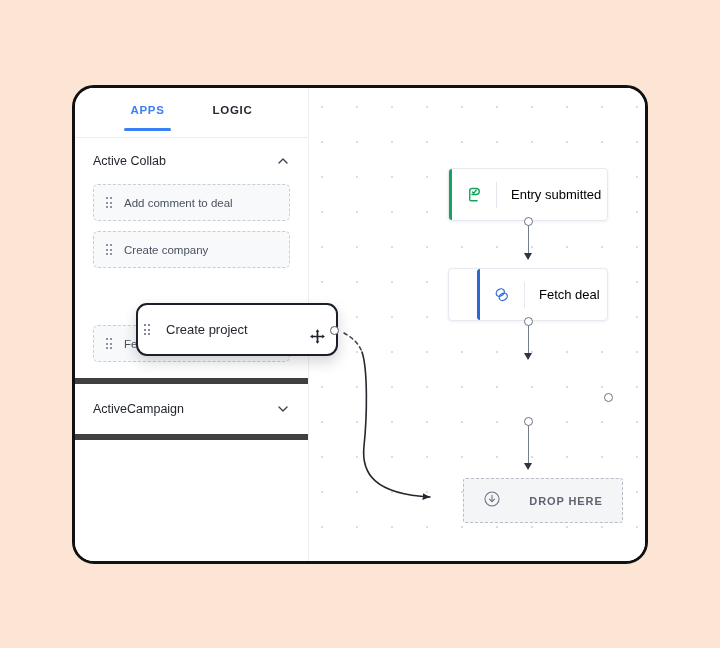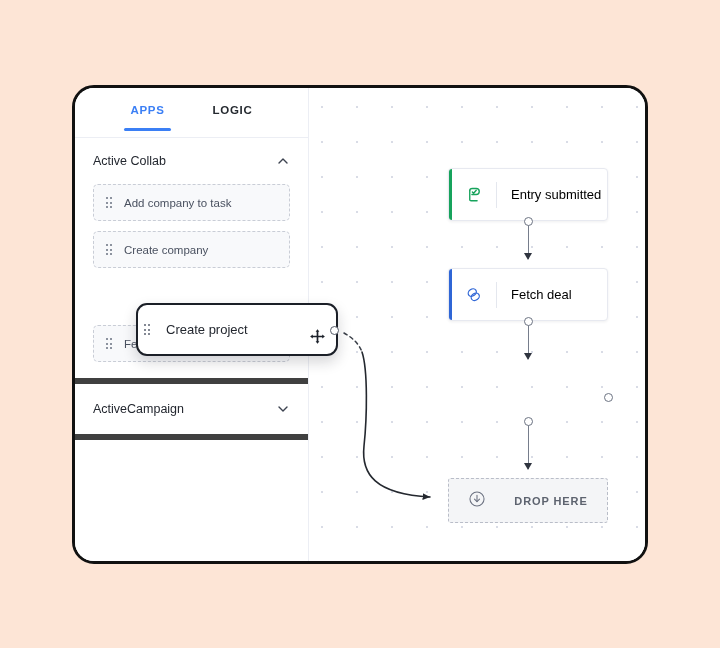--- a/index.html
+++ b/index.html
@@ -338,21 +338,21 @@
 
         <div class="action-item">
           <span class="handle">
             <i></i>
               <i></i>
               <i></i>
               <i></i>
               <i></i>
               <i></i>
           </span>
-          <span class="action-label">Add company to task</span>
+          <span class="action-label">Add comment to deal</span>
         </div>
 
         <div class="action-item">
           <span class="handle">
             <i></i>
               <i></i>
               <i></i>
               <i></i>
               <i></i>
               <i></i>
@@ -401,41 +401,41 @@
         <path d="M5.5 6.5 Q5.5 4 8.5 4 L13 4 Q16.5 4 16.5 7.5 Q16.5 11 13 11 L8 11" fill="none" stroke="#17a35c" stroke-width="1.6" stroke-linecap="round"></path>
         <path d="M8.5 8 L10 9.5 L13 6" fill="none" stroke="#17a35c" stroke-width="1.6" stroke-linecap="round" stroke-linejoin="round"></path>
       </svg>
     </span>
     <span class="vdiv"></span>
     <span class="node-title">Entry submitted</span>
   </div>
   <div class="port" style="left:449px; top:129px;"></div>
   <div class="connector" style="left:452.7px; top:137px; height:34px;"></div>
 
-  <div class="node" style="left:373px; top:180px;">
+  <div class="node" style="left:373px; top:180px;padding-left:28px;">
     <span class="accent" style="background:#2f66d6"></span>
     <span class="node-icon">
       <svg viewBox="0 0 24 24" width="20" height="20">
         <g transform="rotate(-35 12 12)">
           <ellipse cx="12" cy="8.4" rx="5.2" ry="4.1" fill="none" stroke="#2f66d6" stroke-width="1.5"></ellipse>
           <ellipse cx="12" cy="14.6" rx="5.2" ry="4.1" fill="none" stroke="#2f66d6" stroke-width="1.5"></ellipse>
         </g>
       </svg>
     </span>
     <span class="vdiv"></span>
     <span class="node-title">Fetch deal</span>
   </div>
   <div class="port" style="left:449px; top:229px;"></div>
   <div class="connector" style="left:452.7px; top:237px; height:34px;"></div>
 
   <div class="port" style="left:529px; top:304.5px;"></div>
   <div class="port" style="left:449px; top:329px;"></div>
   <div class="connector" style="left:452.7px; top:337px; height:44px;"></div>
 
-  <div class="drop-zone" style="left:373px; top:390px;gap:28px;">
+  <div class="drop-zone" style="left:388px; top:390px;gap:28px;">
     <span>
       <svg viewBox="0 0 22 22" width="18" height="18">
         <circle cx="11" cy="11" r="8.6" fill="none" stroke="#6b7180" stroke-width="1.3"></circle>
         <path d="M11 6.6 L11 14" stroke="#6b7180" stroke-width="1.3" stroke-linecap="round"></path>
         <path d="M7.9 11.1 L11 14.3 L14.1 11.1" fill="none" stroke="#6b7180" stroke-width="1.3" stroke-linecap="round" stroke-linejoin="round"></path>
       </svg>
     </span>
     <span class="drop-label">DROP HERE</span>
   </div>
 

